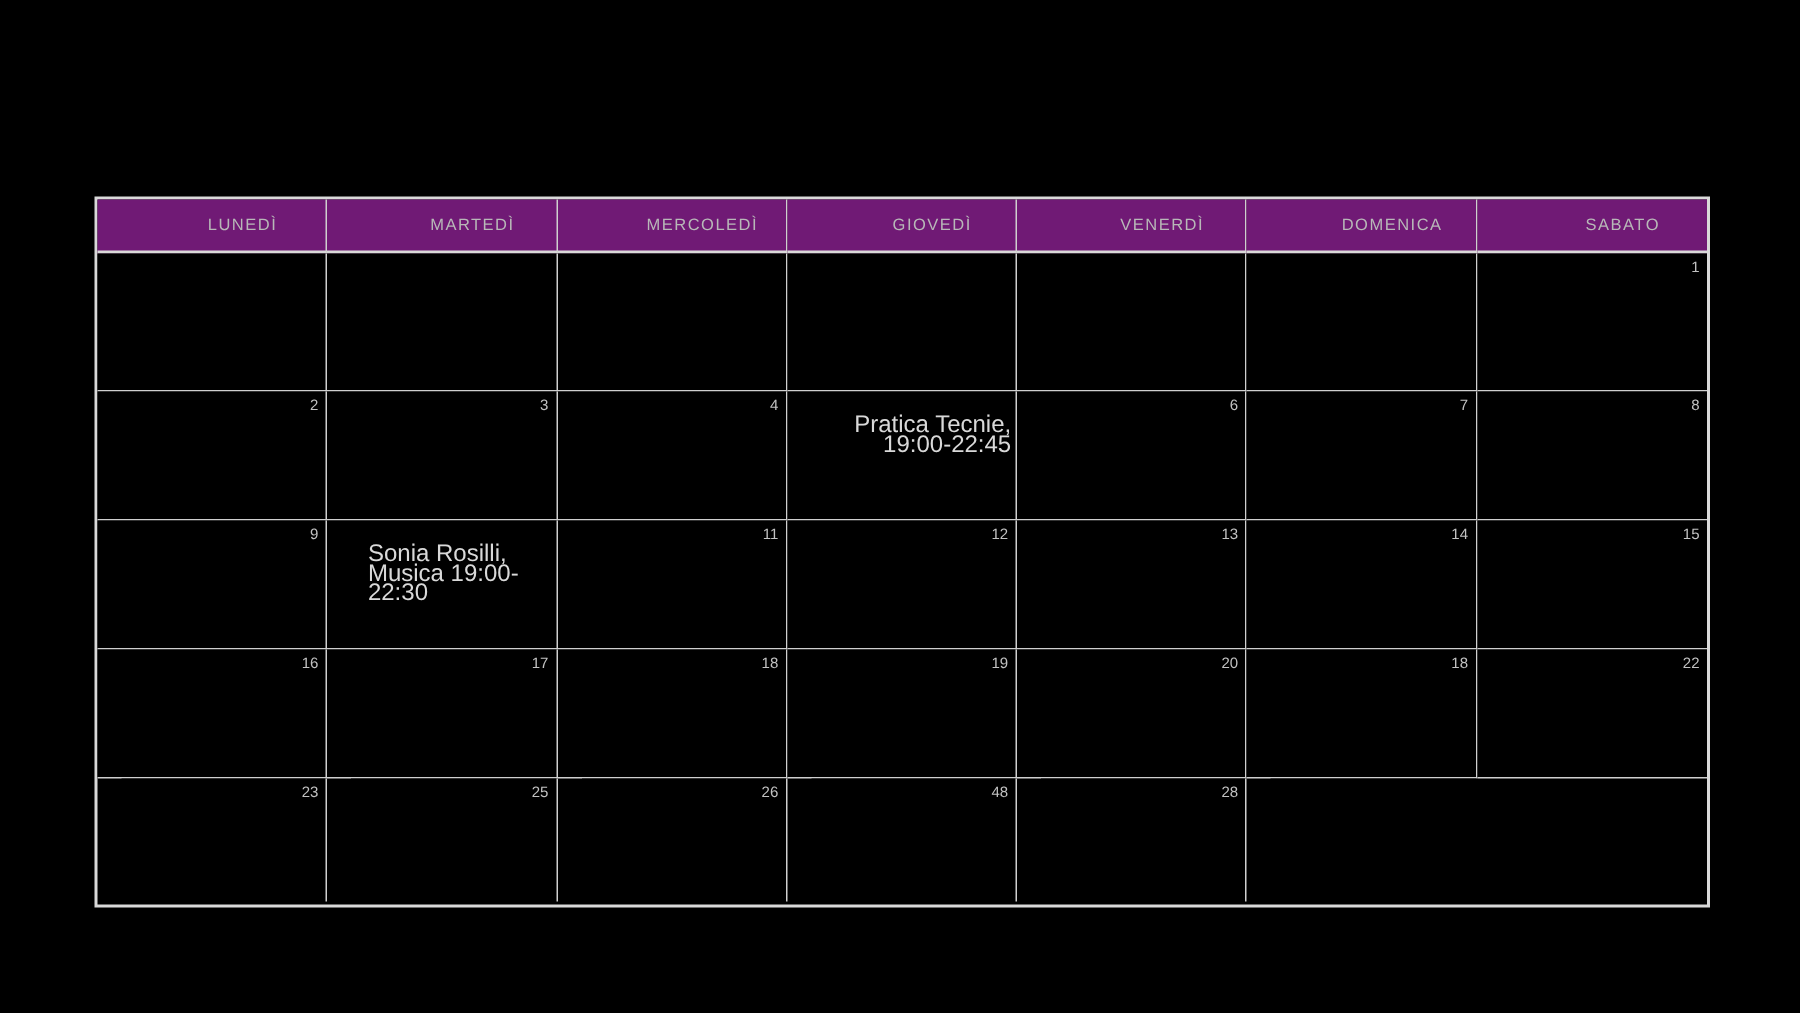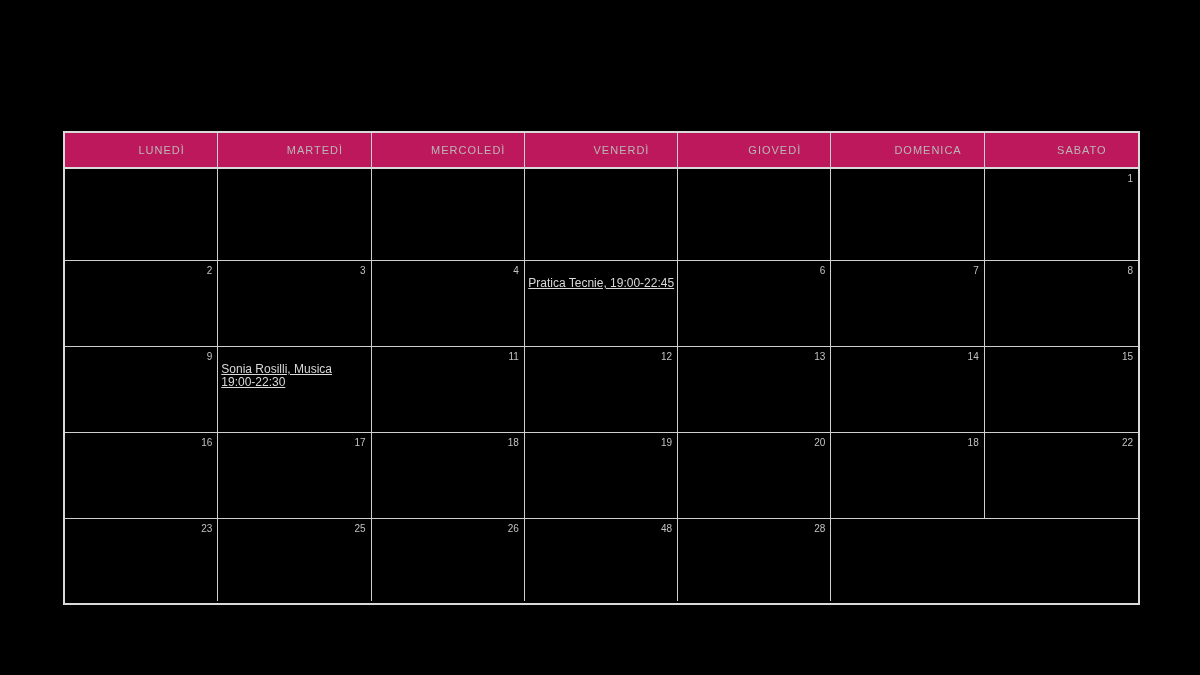--- a/index.html
+++ b/index.html
@@ -34,21 +34,21 @@
     border-right: 1px solid #cfcfcf;
     border-bottom: 2px solid #d9d9d9;
     display: flex;
     align-items: center;
     justify-content: center;
     color: #b8b8b8;
     font-size: 11px;
     letter-spacing: 1px;
     text-transform: uppercase;
     box-sizing: border-box;
-    background: #be185d;
+    background: #701a75;
     padding-left: 41px;
   }
   .hcell:nth-child(7n) { border-right: none; }
   .cell {
     border-right: 1px solid #cfcfcf;
     border-bottom: 1px solid #cfcfcf;
     box-sizing: border-box;
     position: relative;
     padding: 2px 3px;
     background: #000000;
@@ -60,39 +60,38 @@
     display: block;
     text-align: right;
     color: #c2c2c2;
     font-size: 10px;
     line-height: 12px;
     padding: 2px 2px 0 0;
     min-height: 12px;
   }
   .event {
     color: #d9d9d9;
-    font-size: 12px;
+    font-size: 16px;
     line-height: 13px;
     margin-top: 0px;
     word-break: normal;
-    text-decoration: underline;
   }
   .event.align-right { text-align: right; }
-  .event.align-left  { text-align: left; }
+  .event.align-left  { text-align: left; margin-left: 24px; }
 </style>
 </head>
 <body>
 
 <div class="stage">
   <div class="calendar" id="calendar-grid">
       <div class="hcell">LUNEDÌ</div>
       <div class="hcell">MARTEDÌ</div>
       <div class="hcell">MERCOLEDÌ</div>
+      <div class="hcell">GIOVEDÌ</div>
       <div class="hcell">VENERDÌ</div>
-      <div class="hcell">GIOVEDÌ</div>
       <div class="hcell">DOMENICA</div>
       <div class="hcell">SABATO</div>
       <div class="cell">
         <span class="day-num"></span>
       </div>
       <div class="cell">
         <span class="day-num"></span>
       </div>
       <div class="cell">
         <span class="day-num"></span>

